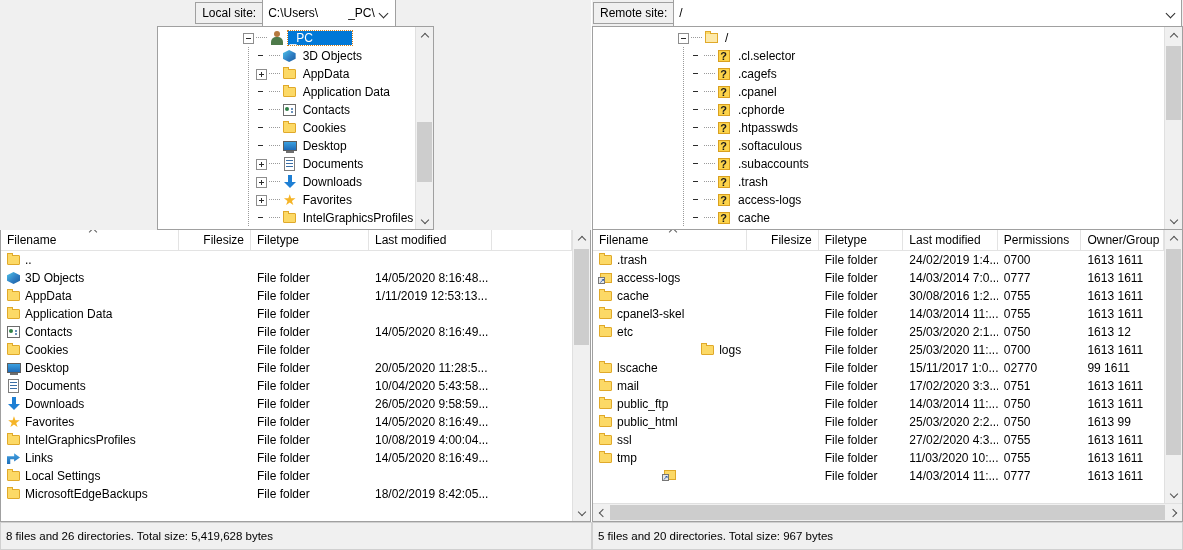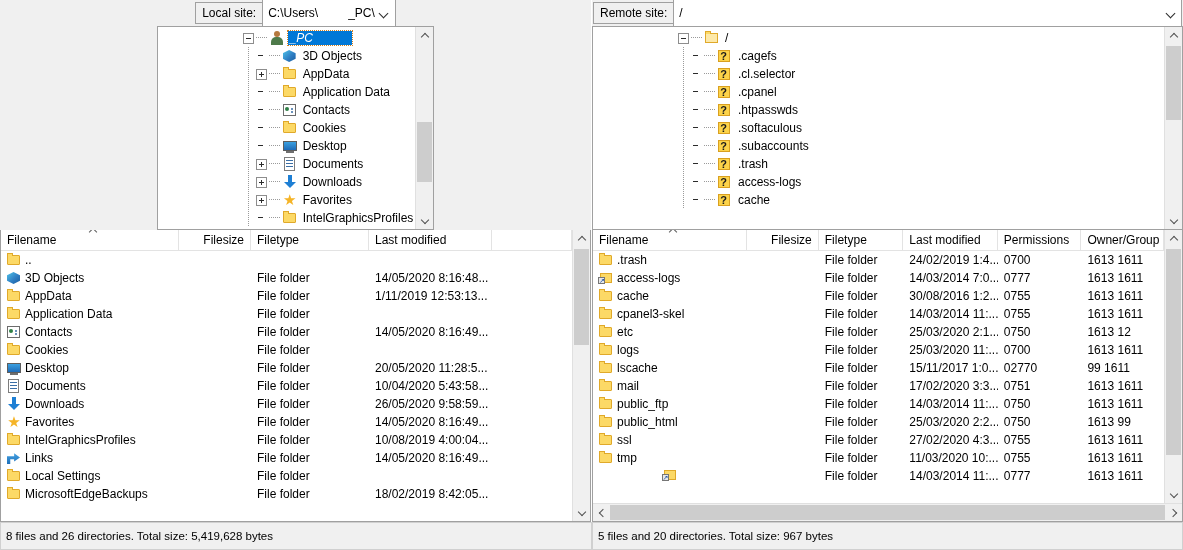--- a/index.html
+++ b/index.html
@@ -245,21 +245,21 @@
         </div>
       </div>
 
       <div class="tree">
         <div class="treebody" id="local-tree">
             <div class="trow">
               <span class="indent" style="width: 85px;"></span>
               <span class="expander"></span>
               <span class="dots"></span>
               <span class="ico ic-user"></span>
-              <span class="tlabel sel" style="min-width: 60px; font-style: italic;">_PC</span>
+              <span class="tlabel sel" style="min-width: 60px;">_PC</span>
             </div>
             <div class="trow">
               <span class="vline" style="left: 90px;"></span>
               <span class="indent" style="width: 98px;"></span>
               <span class="expander none"></span>
               <span class="dots"></span>
               <span class="ico ic-3d"></span>
               <span class="tlabel">3D Objects</span>
             </div>
             <div class="trow">
@@ -522,37 +522,45 @@
               <span class="dots"></span>
               <span class="ico ic-folder-open"></span>
               <span class="tlabel">/</span>
             </div>
             <div class="trow">
               <span class="vline" style="left: 90px;"></span>
               <span class="indent" style="width: 98px;"></span>
               <span class="expander none"></span>
               <span class="dots"></span>
               <span class="ico ic-unknown"></span>
+              <span class="tlabel">.cl.selector</span>
+            </div>
+            <div class="trow">
+              <span class="vline" style="left: 90px;"></span>
+              <span class="indent" style="width: 98px;"></span>
+              <span class="expander none"></span>
+              <span class="dots"></span>
+              <span class="ico ic-unknown"></span>
               <span class="tlabel">.cagefs</span>
             </div>
             <div class="trow">
               <span class="vline" style="left: 90px;"></span>
               <span class="indent" style="width: 98px;"></span>
               <span class="expander none"></span>
               <span class="dots"></span>
               <span class="ico ic-unknown"></span>
-              <span class="tlabel">.cl.selector</span>
-            </div>
-            <div class="trow">
-              <span class="vline" style="left: 90px;"></span>
-              <span class="indent" style="width: 98px;"></span>
-              <span class="expander none"></span>
-              <span class="dots"></span>
-              <span class="ico ic-unknown"></span>
               <span class="tlabel">.cpanel</span>
+            </div>
+            <div class="trow">
+              <span class="vline" style="left: 90px;"></span>
+              <span class="indent" style="width: 98px;"></span>
+              <span class="expander none"></span>
+              <span class="dots"></span>
+              <span class="ico ic-unknown"></span>
+              <span class="tlabel">.cphorde</span>
             </div>
             <div class="trow">
               <span class="vline" style="left: 90px;"></span>
               <span class="indent" style="width: 98px;"></span>
               <span class="expander none"></span>
               <span class="dots"></span>
               <span class="ico ic-unknown"></span>
               <span class="tlabel">.htpasswds</span>
             </div>
             <div class="trow">
@@ -672,21 +680,21 @@
                     <span class="ico ic-folder"></span>
                     <span>etc</span>
                   </div>
                   <div class="cell r" style="width: 72px;"><span></span></div>
                   <div class="cell" style="width: 85px;"><span>File folder</span></div>
                   <div class="cell" style="width: 95px;"><span>25/03/2020 2:1...</span></div>
                   <div class="cell" style="width: 84px;"><span>0750</span></div>
                   <div class="cell" style="width: 83px;"><span>1613 12</span></div>
                 </div>
                 <div class="row">
-                  <div class="cell name" style="width: 155px;">
+                  <div class="cell name" style="width: 155px; justify-content: flex-end;">
                     <span class="ico ic-folder"></span>
                     <span>logs</span>
                   </div>
                   <div class="cell r" style="width: 72px;"><span></span></div>
                   <div class="cell" style="width: 85px;"><span>File folder</span></div>
                   <div class="cell" style="width: 95px;"><span>25/03/2020 11:...</span></div>
                   <div class="cell" style="width: 84px;"><span>0700</span></div>
                   <div class="cell" style="width: 83px;"><span>1613 1611</span></div>
                 </div>
                 <div class="row">

